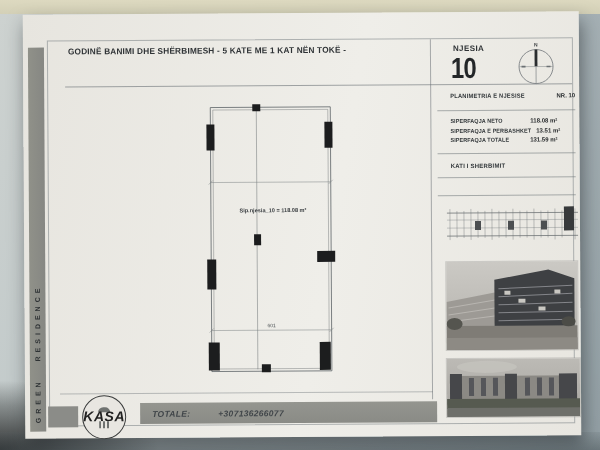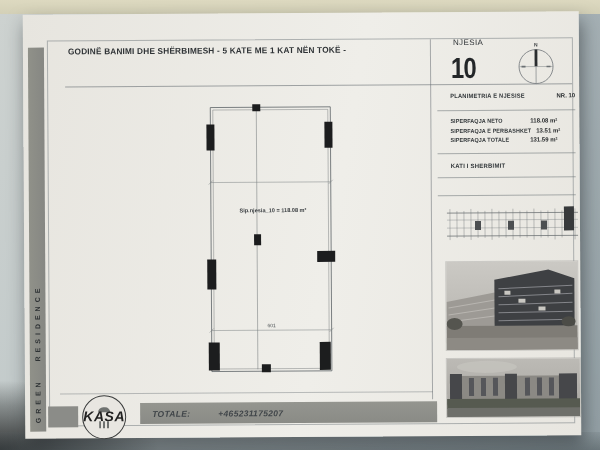--- a/index.html
+++ b/index.html
@@ -30,21 +30,21 @@
   .green-bar-text{position:absolute;bottom:8px;left:50%;transform:translateX(-50%) rotate(180deg);
     writing-mode:vertical-rl;white-space:nowrap;
     font-size:7px;font-weight:700;letter-spacing:4px;word-spacing:11px;color:#2e3234;}
   
   .title{position:absolute;left:45px;top:32px;width:380px;
     font-size:8.5px;font-weight:700;letter-spacing:.2px;color:#2f3336;
     transform:scaleX(.97);transform-origin:left;}
   .hline-full{position:absolute;left:42px;right:7px;top:72px;height:1px;background:rgba(105,112,116,.6);}
   
   .vdivider{position:absolute;left:407px;top:27px;width:1px;height:360px;background:rgba(105,112,116,.55);}
-  .njesia-label{position:absolute;left:430px;top:26px;font-size:8px;font-weight:400;
+  .njesia-label{position:absolute;left:430px;top:32px;font-size:8px;font-weight:700;
     letter-spacing:.4px;color:#2f3336;}
   .njesia-number{position:absolute;left:428px;top:40px;font-size:29px;font-weight:900;
     letter-spacing:-1px;color:#232628;transform:scaleX(.82);transform-origin:left;}
   .compass{position:absolute;left:488px;top:28px;}
   .rline{position:absolute;left:414px;width:138px;height:1px;background:rgba(110,116,120,.55);}
   .rline-b{top:98px;} .rline-c{top:141px;} .rline-d{top:165px;} .rline-e{top:183px;}
   .plan-title-row{position:absolute;left:427px;top:81px;width:125px;display:flex;justify-content:space-between;}
   .rp-label{font-size:6px;font-weight:700;letter-spacing:.2px;color:#33383b;transform:scaleX(.96);transform-origin:left;white-space:nowrap;}
   .rp-strong{font-size:6px;font-weight:700;color:#2c3032;white-space:nowrap;}
   .area-rows{position:absolute;left:427px;top:106px;width:107px;}
@@ -259,15 +259,15 @@
 
   <div class="footer-line"></div>
   <div class="footer-gray-block"></div>
   <div class="logo-circle">
     <div class="logo-dome"></div>
     <div class="logo-text">KASA</div>
     <div class="logo-cols"></div>
   </div>
   <div class="contact-bar">
     <span class="contact-label">TOTALE:</span>
-    <span class="contact-phone">+465231175207</span>
+    <span class="contact-phone">+307136266077</span>
   </div>
 </div>
 
 </body></html>

